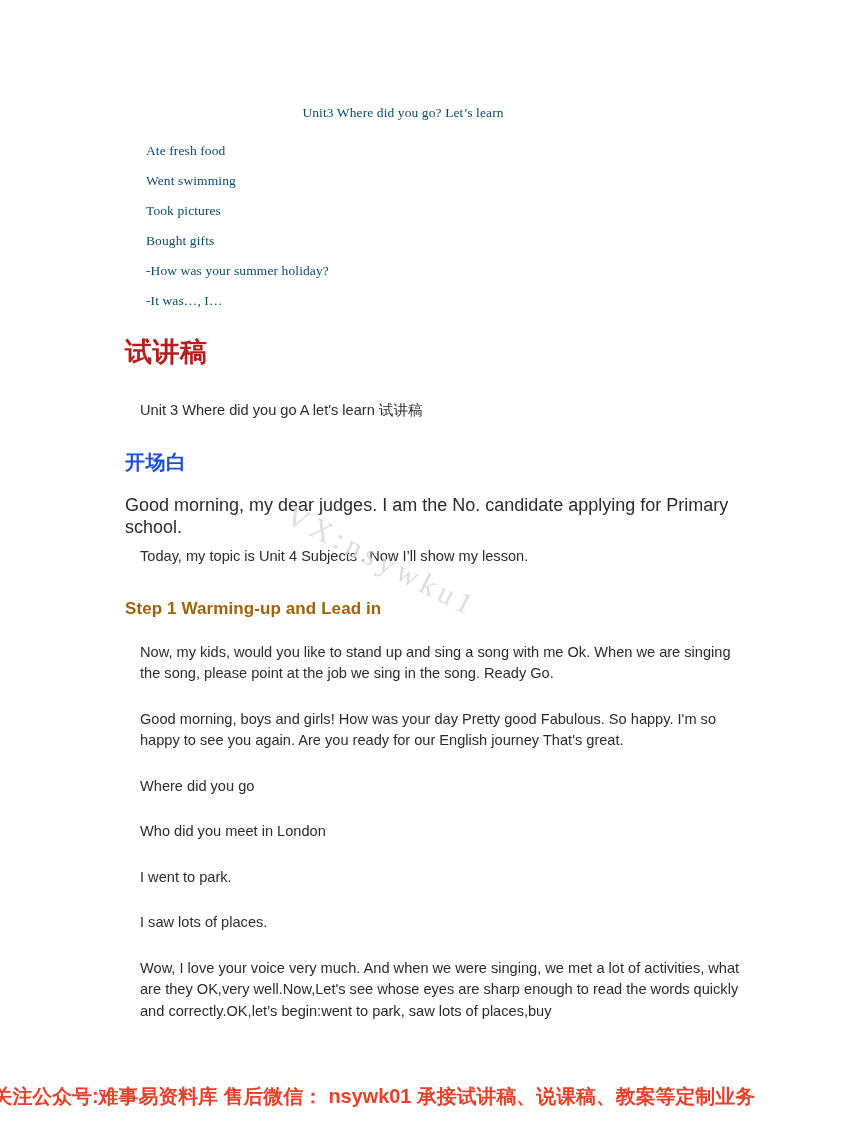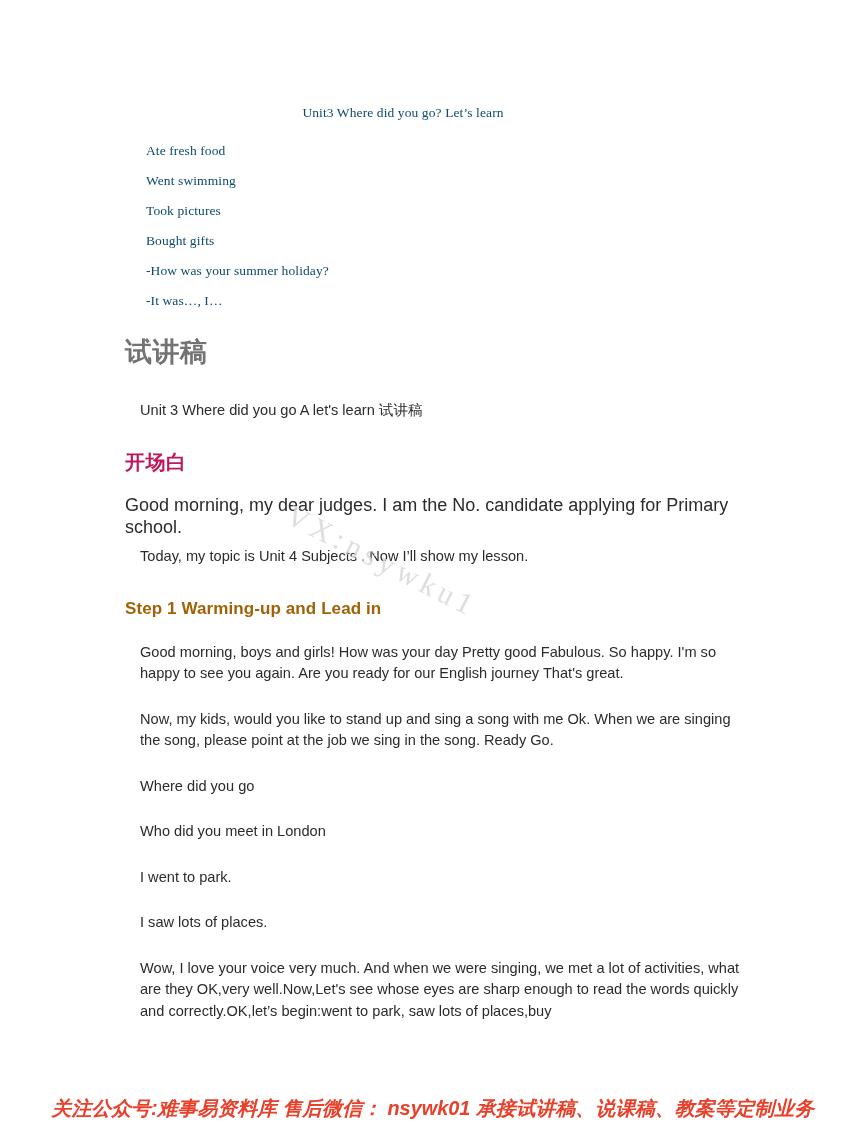--- a/index.html
+++ b/index.html
@@ -54,29 +54,29 @@
   .doc {
     position: absolute;
     left: 125px;
     top: 330px;
     width: 616px;
   }
   .h1 {
     font-size: 27px;
     font-weight: bold;
     line-height: 1.25;
-    color: #737373;
+    color: #b91c1c;
     margin: 6px 0 30px 0;
     letter-spacing: 0.5px;
   }
   .h2 {
     font-size: 20px;
     font-weight: bold;
     line-height: 1.3;
-    color: #be185d;
+    color: #1d4ed8;
     margin: 28px 0 20px 0;
     letter-spacing: 0.5px;
   }
   .h3 {
     font-size: 17px;
     font-weight: bold;
     line-height: 1.3;
     color: #a16207;
     margin: 30px 0 22px 0;
     letter-spacing: 0.1px;
@@ -109,25 +109,24 @@
     white-space: nowrap;
     pointer-events: none;
     user-select: none;
     opacity: 0.85;
   }
 
   
   .footer {
     position: absolute;
     left: 0;
-    bottom: 0;
-    width: 866px;
+    bottom: 12px;
+    width: 722px;
     text-align: center;
     white-space: nowrap;
-    font-style: italic;
   }
   .footer-text {
     display: inline-block;
     font-size: 19.5px;
     font-weight: bold;
     color: #e8402a;
     letter-spacing: 0px;
     line-height: 28px;
     transform: scaleX(1.02);
   }
@@ -152,22 +151,22 @@
 
   <div class="p">Unit 3 Where did you go A let's learn 试讲稿</div>
 
   <div class="h2">开场白</div>
 
   <div class="p-lead">Good morning, my dear judges. I am the No. candidate applying for Primary school.</div>
   <div class="p">Today, my topic is Unit 4 Subjects . Now I’ll show my lesson.</div>
 
   <div class="h3">Step 1 Warming-up and Lead in</div>
 
+  <div class="p">Now, my kids, would you like to stand up and sing a song with me Ok. When we are singing the song, please point at the job we sing in the song. Ready Go.</div>
   <div class="p">Good morning, boys and girls! How was your day Pretty good Fabulous. So happy. I'm so happy to see you again. Are you ready for our English journey That's great.</div>
-  <div class="p">Now, my kids, would you like to stand up and sing a song with me Ok. When we are singing the song, please point at the job we sing in the song. Ready Go.</div>
   <div class="p">Where did you go</div>
   <div class="p">Who did you meet in London</div>
   <div class="p">I went to park.</div>
   <div class="p">I saw lots of places.</div>
   <div class="p p-last">Wow, I love your voice very much. And when we were singing, we met a lot of activities, what are they OK,very well.Now,Let's see whose eyes are sharp enough to read the words quickly and correctly.OK,let’s begin:went to park, saw lots of places,buy</div>
 </div>
 
 <div class="watermark">VX:nsywku1</div>
 
 <div class="footer">

